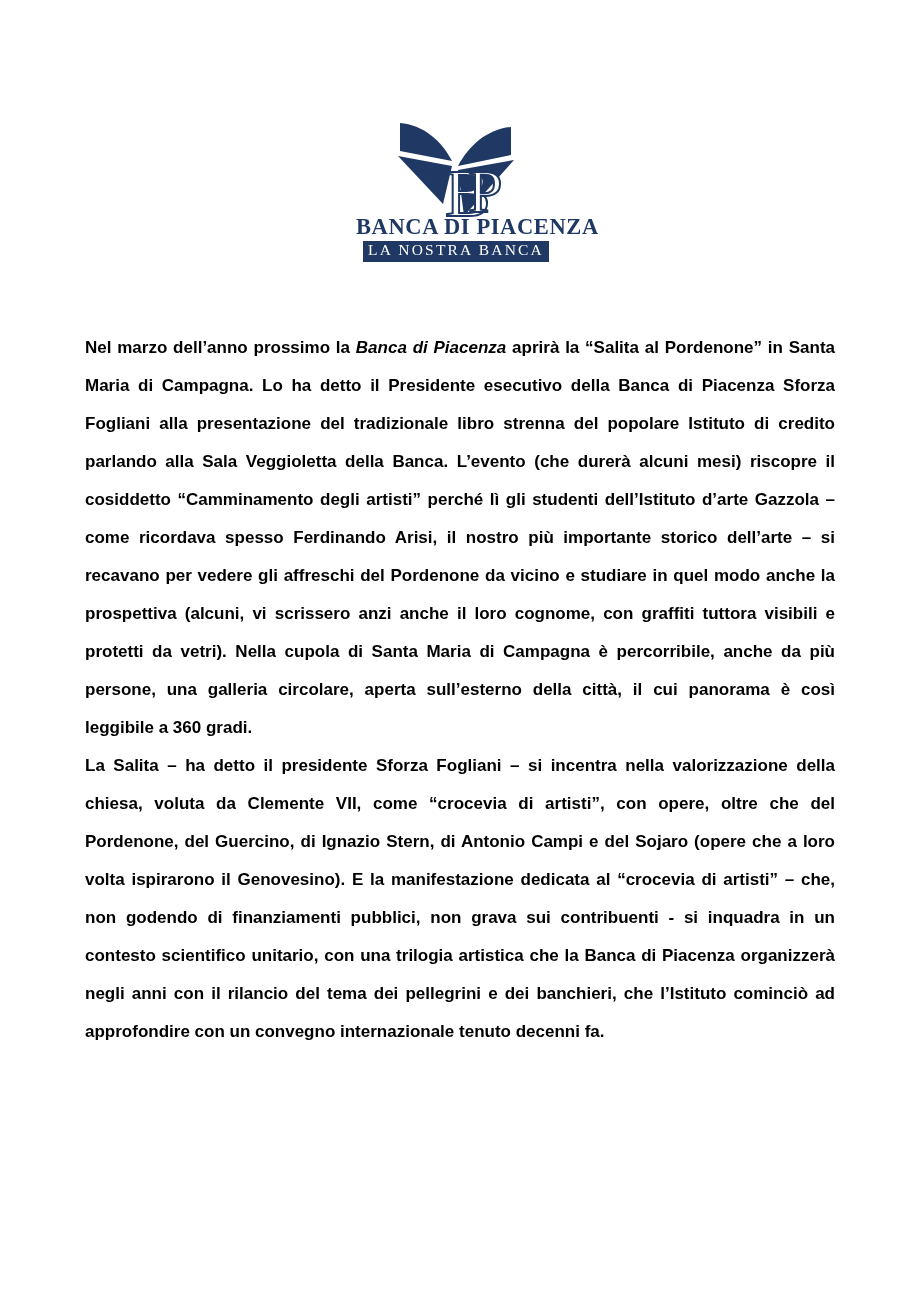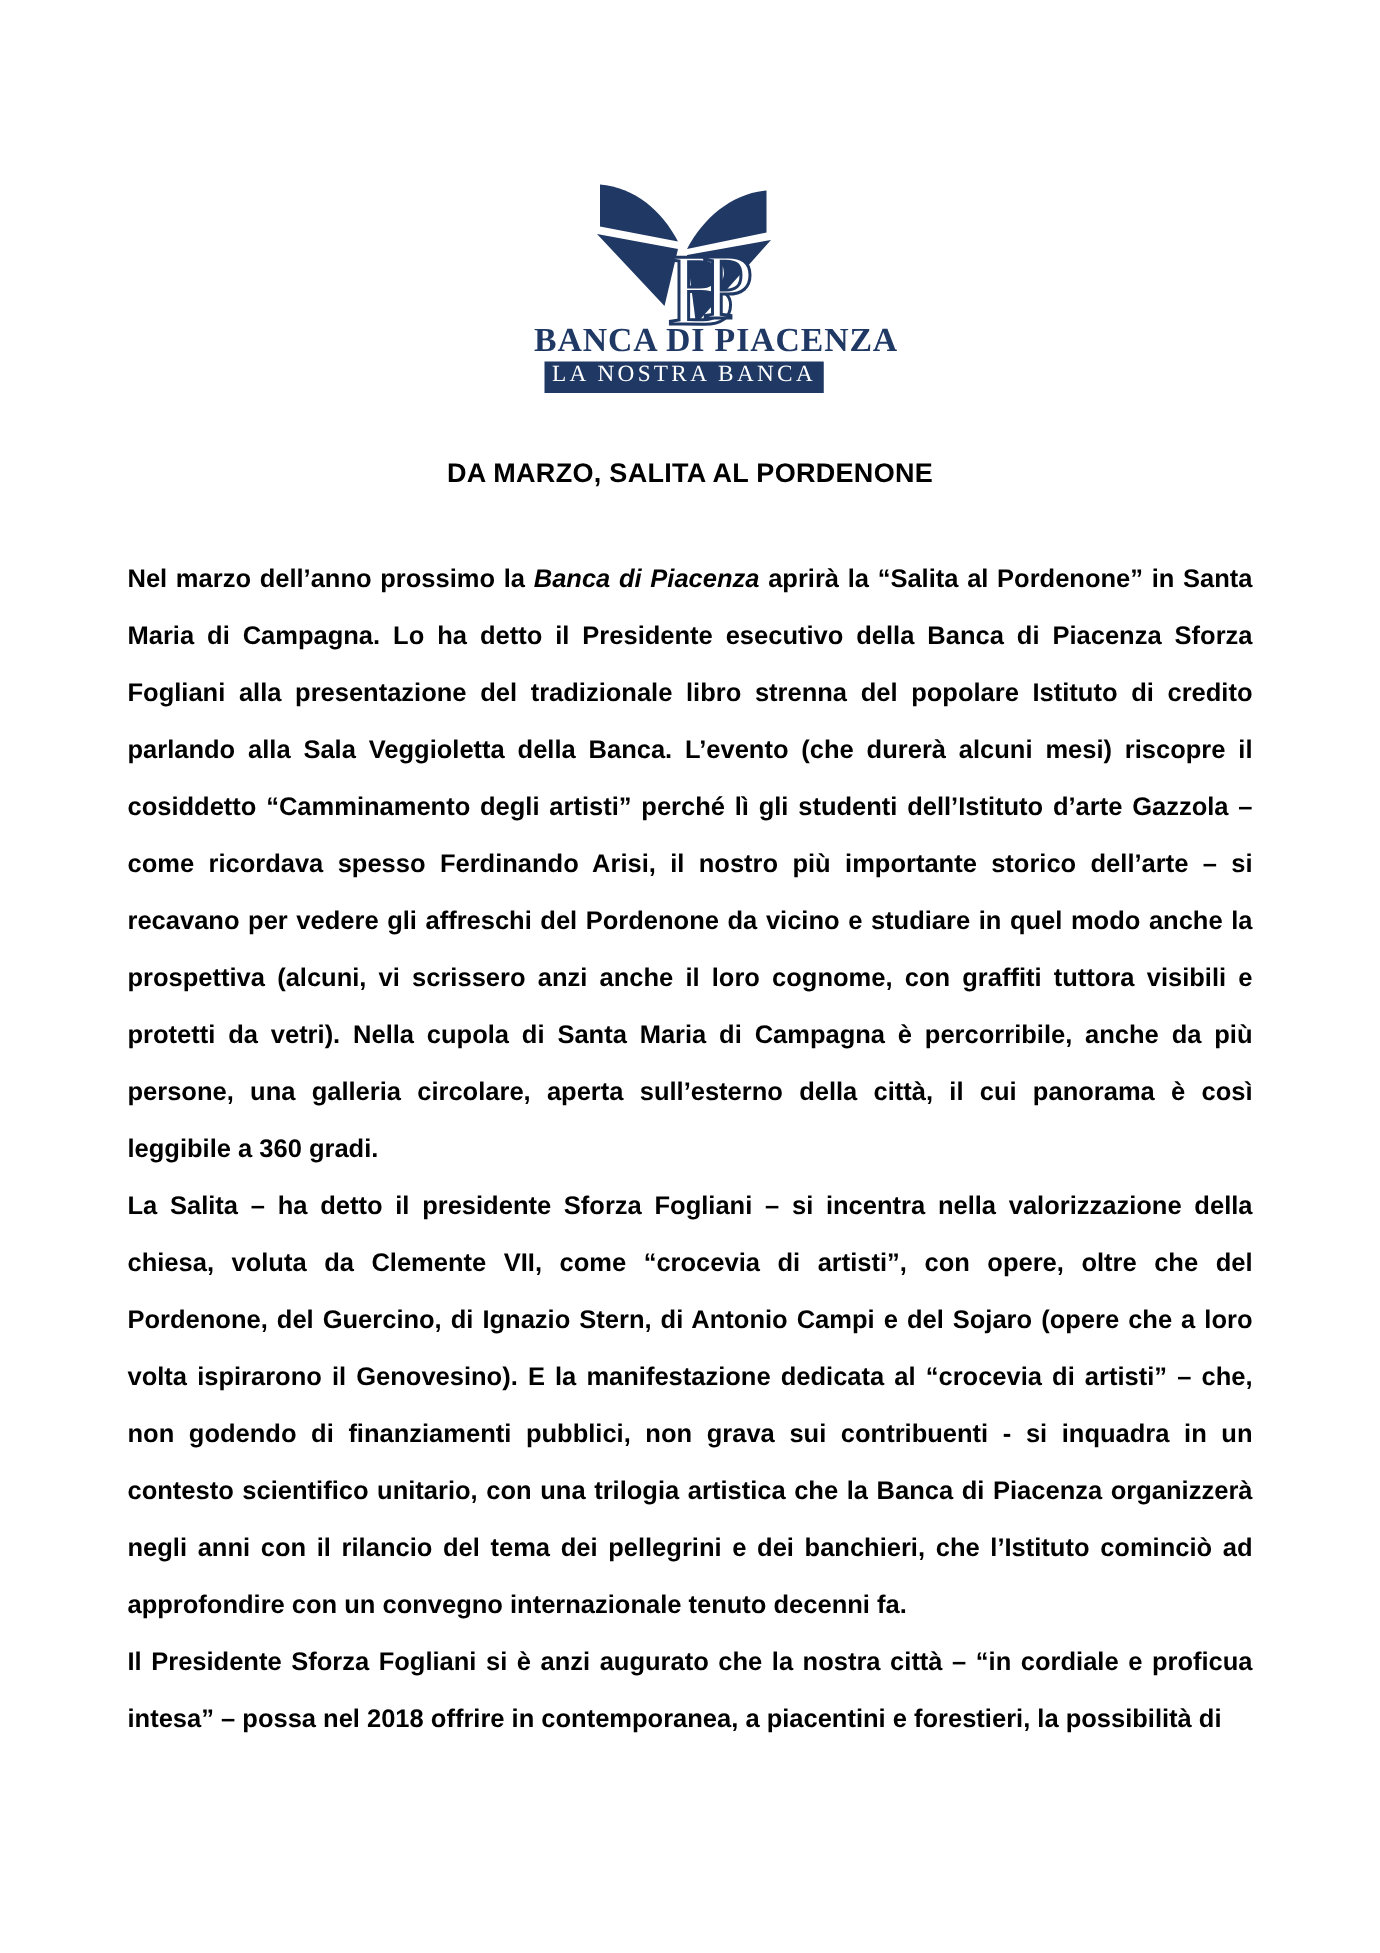--- a/index.html
+++ b/index.html
@@ -113,19 +113,17 @@
       <text x="73" y="91" font-size="62">P</text>
     </g>
   </svg>
   <div class="bank-name">BANCA DI PIACENZA</div>
   <div class="tagline-banner">
     <span>LA NOSTRA BANCA</span>
   </div>
 </div>
 
 <div class="doc">
-  <h1 class="doc-title">DA MARZO, SALITA AL PORDENONE</h1>
   <div class="body-text">
       <p class="body-para"><span>Nel marzo dell’anno prossimo la </span><span class="it">Banca di Piacenza</span><span> aprirà la “Salita al Pordenone” in Santa Maria di Campagna. Lo ha detto il Presidente esecutivo della Banca di Piacenza Sforza Fogliani alla presentazione del tradizionale libro strenna del popolare Istituto di credito parlando alla Sala Veggioletta della Banca. L’evento (che durerà alcuni mesi) riscopre il cosiddetto “Camminamento degli artisti” perché lì gli studenti dell’Istituto d’arte Gazzola – come ricordava spesso Ferdinando Arisi, il nostro più importante storico dell’arte – si recavano per vedere gli affreschi del Pordenone da vicino e studiare in quel modo anche la prospettiva (alcuni, vi scrissero anzi anche il loro cognome, con graffiti tuttora visibili e protetti da vetri). Nella cupola di Santa Maria di Campagna è percorribile, anche da più persone, una galleria circolare, aperta sull’esterno della città, il cui panorama è così leggibile a 360 gradi.</span></p>
       <p class="body-para"><span>La Salita – ha detto il presidente Sforza Fogliani – si incentra nella valorizzazione della chiesa, voluta da Clemente VII, come “crocevia di artisti”, con opere, oltre che del Pordenone, del Guercino, di Ignazio Stern, di Antonio Campi e del Sojaro (opere che a loro volta ispirarono il Genovesino). E la manifestazione dedicata al “crocevia di artisti” – che, non godendo di finanziamenti pubblici, non grava sui contribuenti - si inquadra in un contesto scientifico unitario, con una trilogia artistica che la Banca di Piacenza organizzerà negli anni con il rilancio del tema dei pellegrini e dei banchieri, che l’Istituto cominciò ad approfondire con un convegno internazionale tenuto decenni fa.</span></p>
-      <p class="body-para"><span>Il Presidente Sforza Fogliani si è anzi augurato che la nostra città – “in cordiale e proficua intesa” – possa nel 2018 offrire in contemporanea, a piacentini e forestieri, la possibilità di</span></p>
     </div>
 </div>
 
 </body></html>

